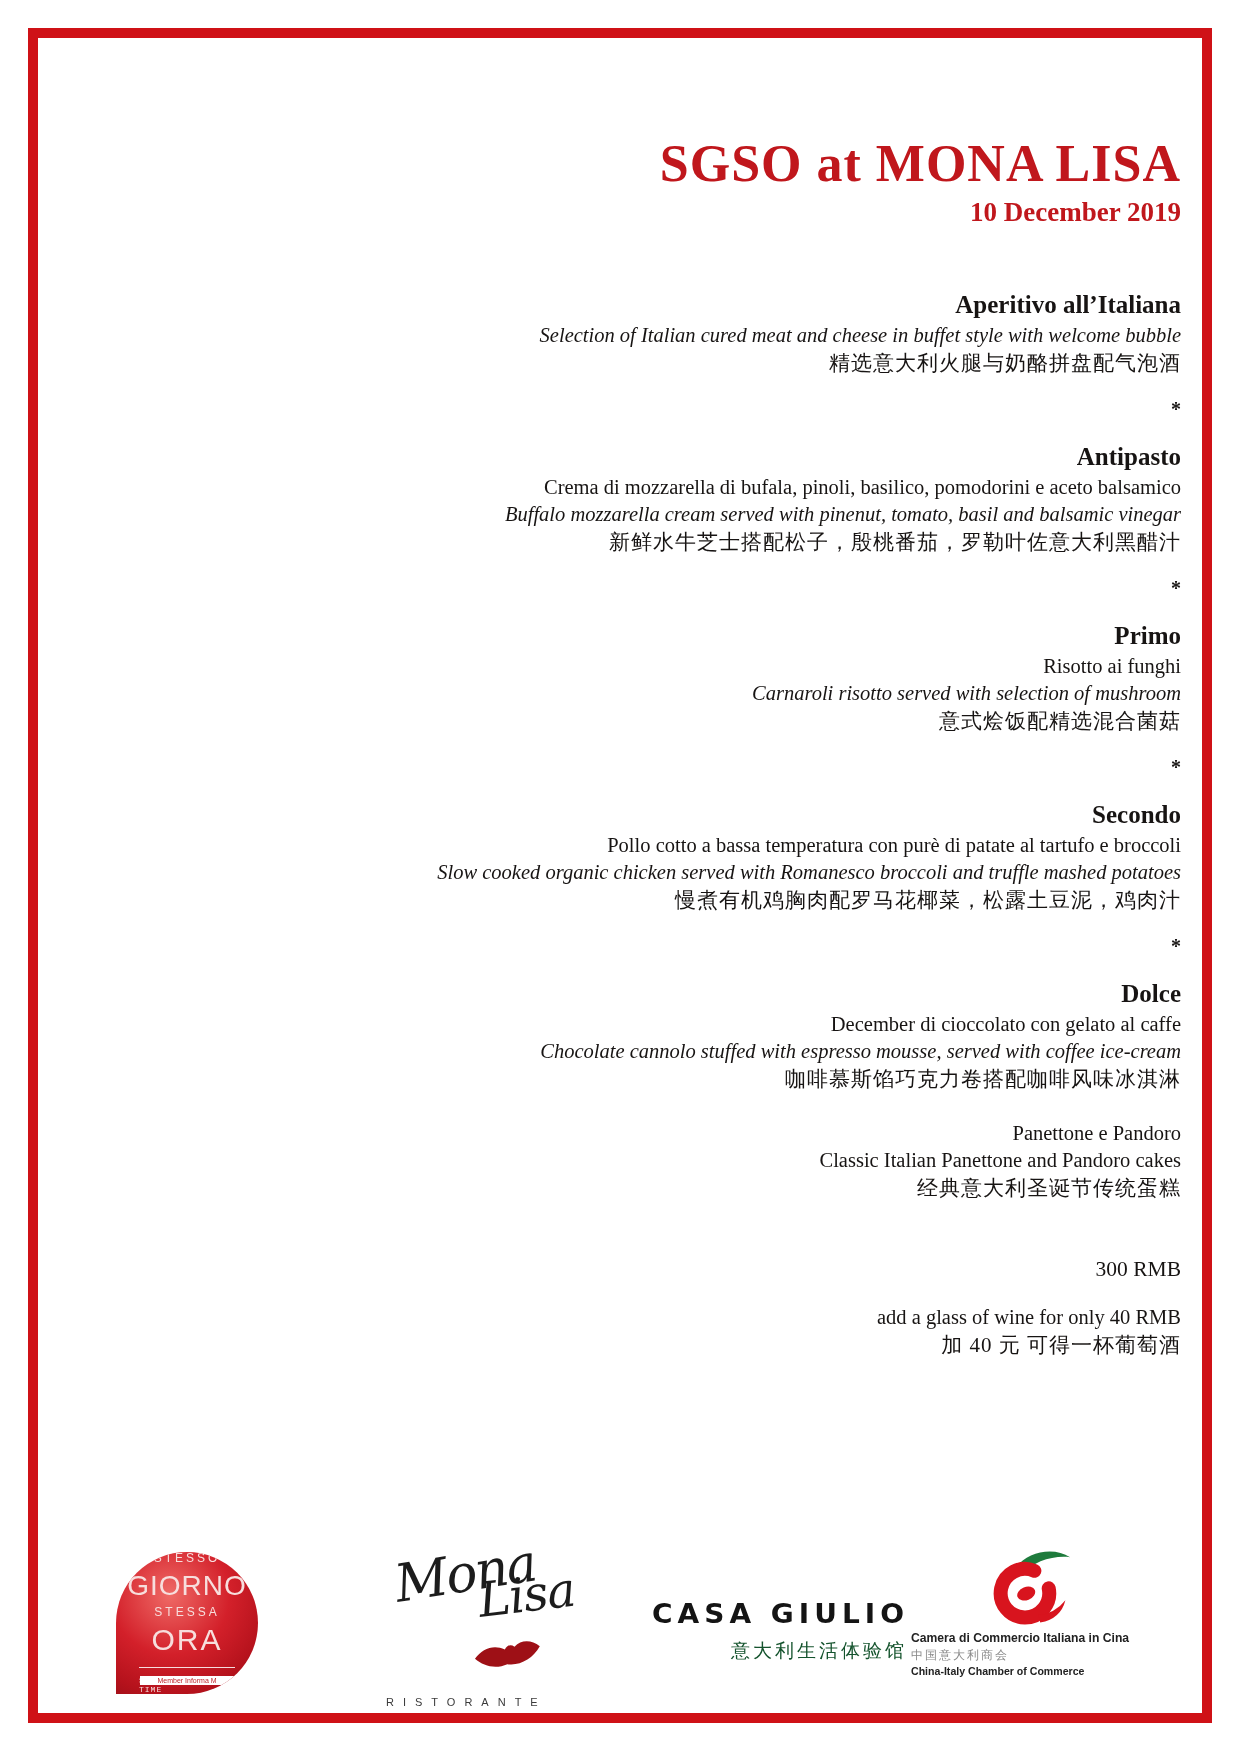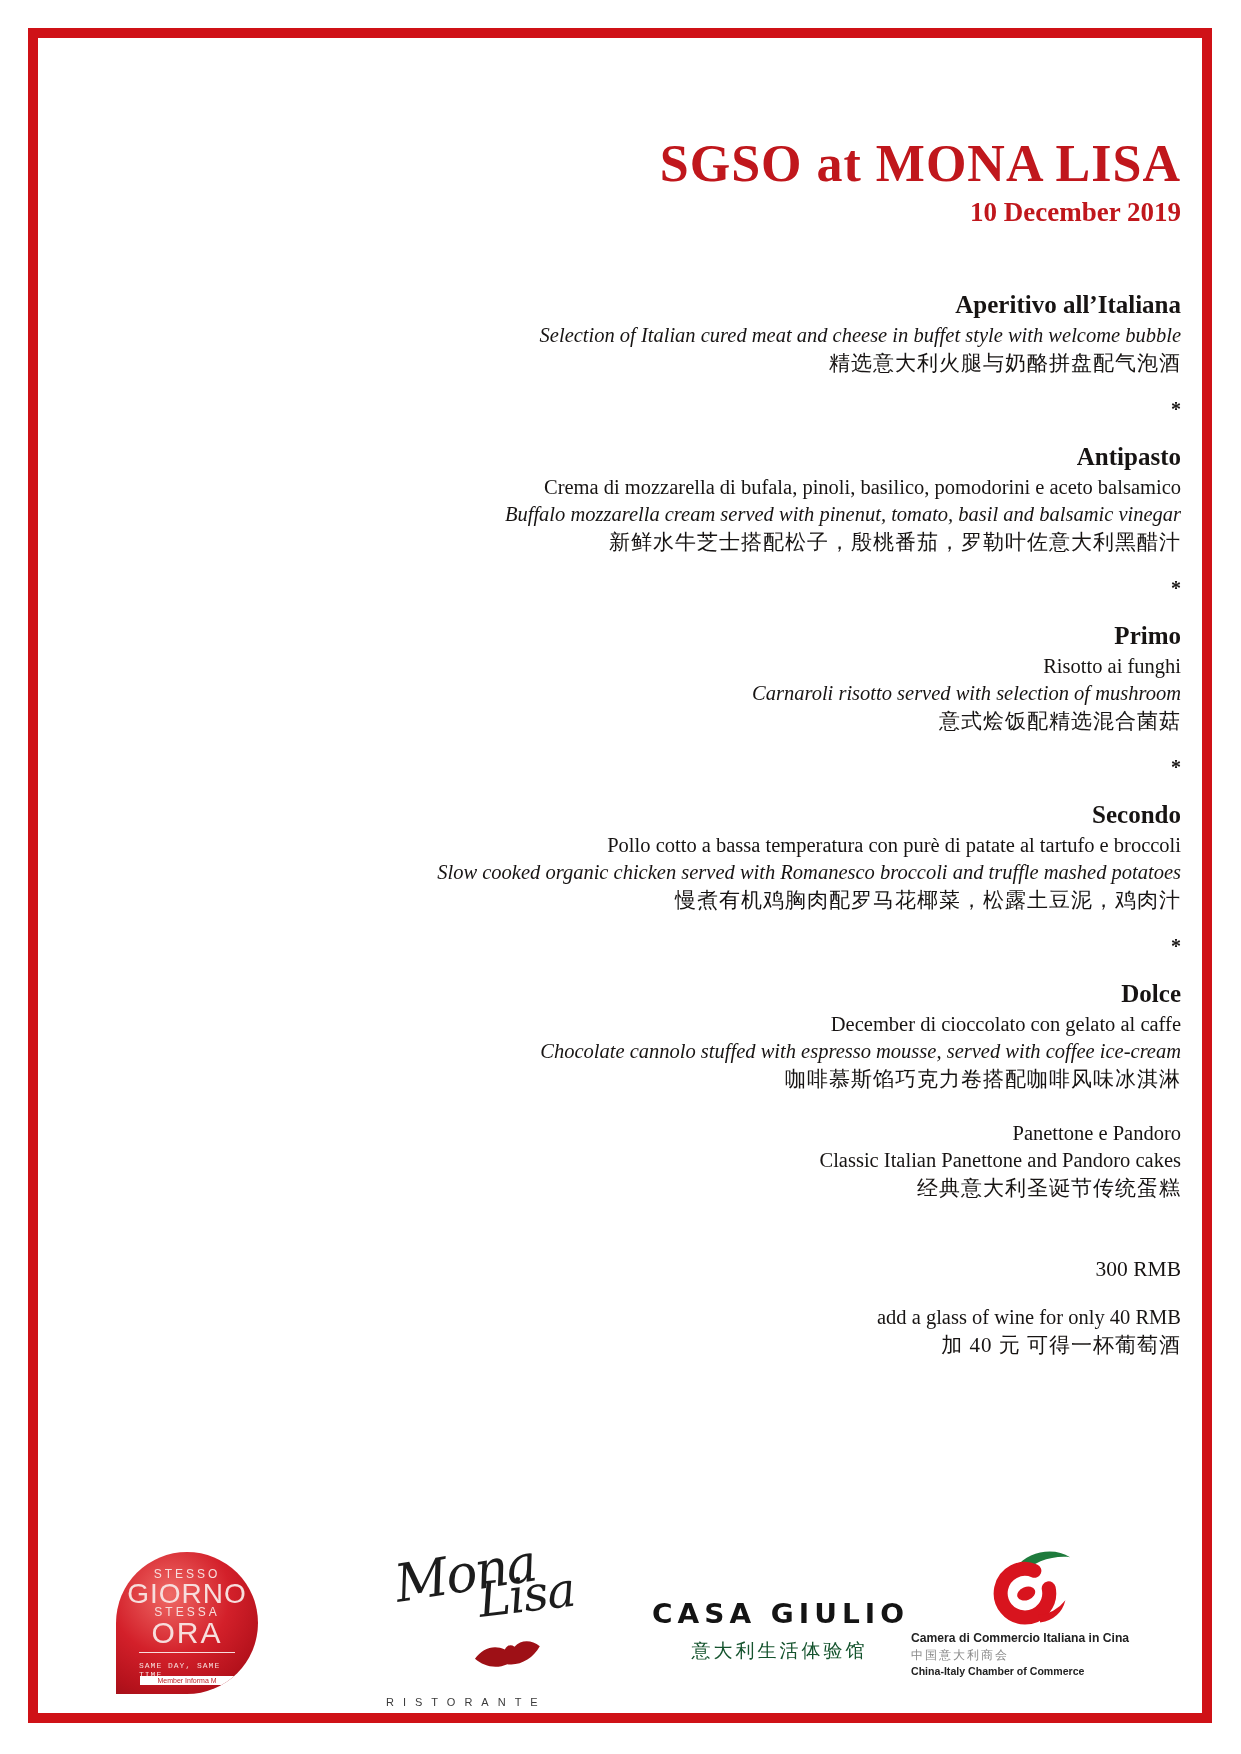--- a/index.html
+++ b/index.html
@@ -25,42 +25,42 @@
   .extra-dessert { margin-top:26px; }
   .price-line { margin-top:54px; font-size:21.5px; }
   .included-block { margin-top:44px; }
   .addon-block { margin-top:22px; }
 
   
   .logo-stesso { position:absolute; left:116px; top:1552px; width:142px; height:142px; }
   .stesso-bubble {
     width:142px; height:142px; border-radius:50% 50% 50% 0;
     background:radial-gradient(circle at 38% 30%, #ef6a66 0%, #d3202a 45%, #b5121c 75%, #8f0d15 100%);
-    position:relative; display:flex; flex-direction:column; align-items:center; justify-content:center;
+    position:relative; display:flex; flex-direction:column; align-items:center; justify-content:space-between;
     color:#f7dedd; font-family:"Liberation Sans", sans-serif; overflow:hidden;
   }
   .st-small { font-size:12px; letter-spacing:3px; line-height:13px; }
   .st-big   { font-size:28px; letter-spacing:1px; line-height:25px; }
   .st-big2  { font-size:30px; letter-spacing:2px; line-height:28px; }
   .st-tag   { font-size:8px; letter-spacing:1px; margin-top:5px; padding-top:8px;
               border-top:1px solid rgba(255,255,255,.85); width:96px;font-family:Liberation Mono, monospace; }
   .st-ribbon {
     position:absolute; bottom:9px; left:24px; width:94px; background:#ffffff;
     color:#c0262b; font-size:7px; line-height:9px; text-align:center; white-space:nowrap; overflow:hidden;
   }
 
   .logo-monalisa { position:absolute; left:386px; top:1538px; width:215px; height:170px; }
   .ml-script { font-family:"DejaVu Serif", serif; font-style:italic; color:#1c1c1c; }
   .ml-mona { display:block; font-size:52px; transform:rotate(-9deg); text-align:left; margin-left:8px; letter-spacing:-2px; }
   .ml-lisa { display:block; font-size:48px; transform:rotate(-7deg); text-align:right; margin-right:26px; margin-top:-26px; letter-spacing:-1px; }
   .ml-lips { position:absolute; left:86px; top:102px; transform:rotate(-10deg); }
   .ml-risto { position:absolute; left:0; right:0; bottom:0; 
               font-family:"Liberation Sans", sans-serif; font-size:11px; letter-spacing:9px; color:#3a3a3a; }
 
-  .logo-casagiulio { position:absolute; left:652px; top:1598px; width:255px; text-align:center;
+  .logo-casagiulio { position:absolute; left:652px; top:1598px; width:255px; text-align:right;
                      font-family:"DejaVu Sans", sans-serif; }
   .cg-name { font-size:28px; font-weight:bold; letter-spacing:5px; color:#141414; transform:scaleY(.92); white-space:nowrap; }
   .cg-zh   { font-size:19px; letter-spacing:3px; color:#14532d; margin-top:7px; }
 
   .logo-camera { position:absolute; left:911px; top:1546px; width:235px;
                  font-family:"Liberation Sans", sans-serif; color:#222; }
   .cam-swirl { margin-left:62px; width:112px; height:84px; }
   .cam-l1 { font-size:13.5px; font-weight:bold; white-space:nowrap; transform:scaleX(.9); transform-origin:left; }
   .cam-l2 { font-size:12px; color:#8a8a8a; letter-spacing:2px; margin-top:2px; }
   .cam-l3 { font-size:11.5px; font-weight:bold; white-space:nowrap; transform:scaleX(.92); transform-origin:left; margin-top:1px; }

